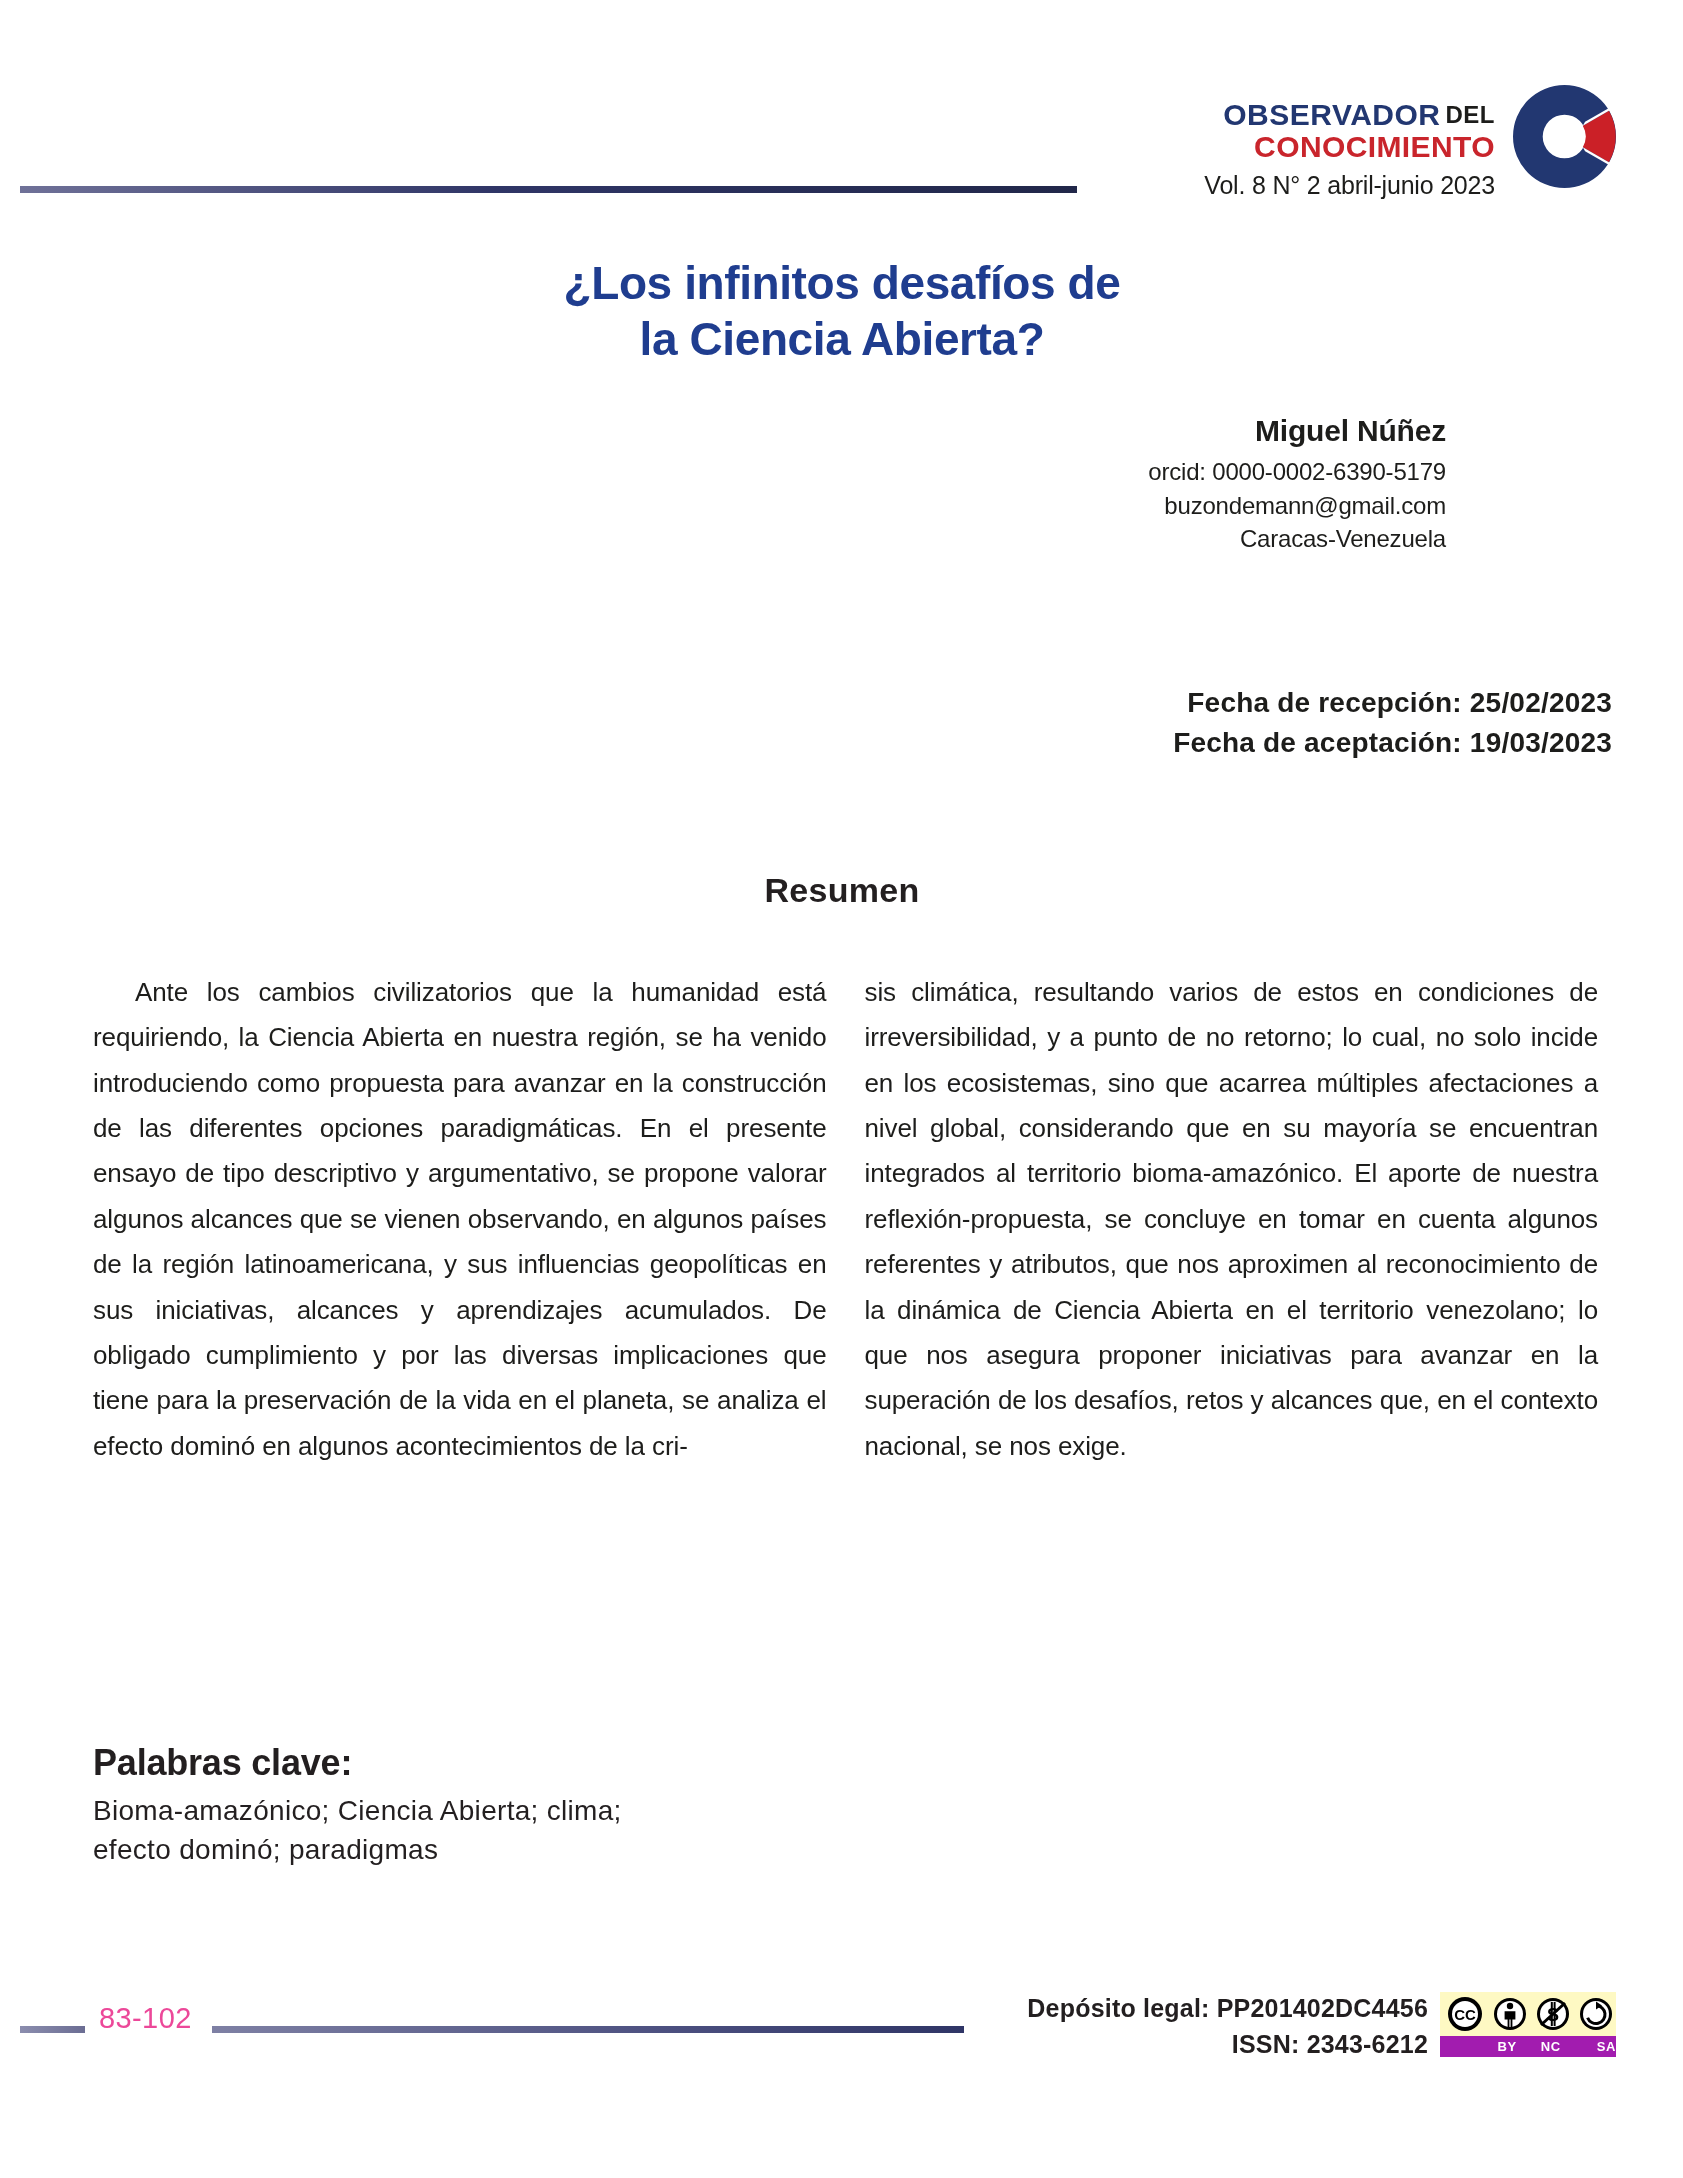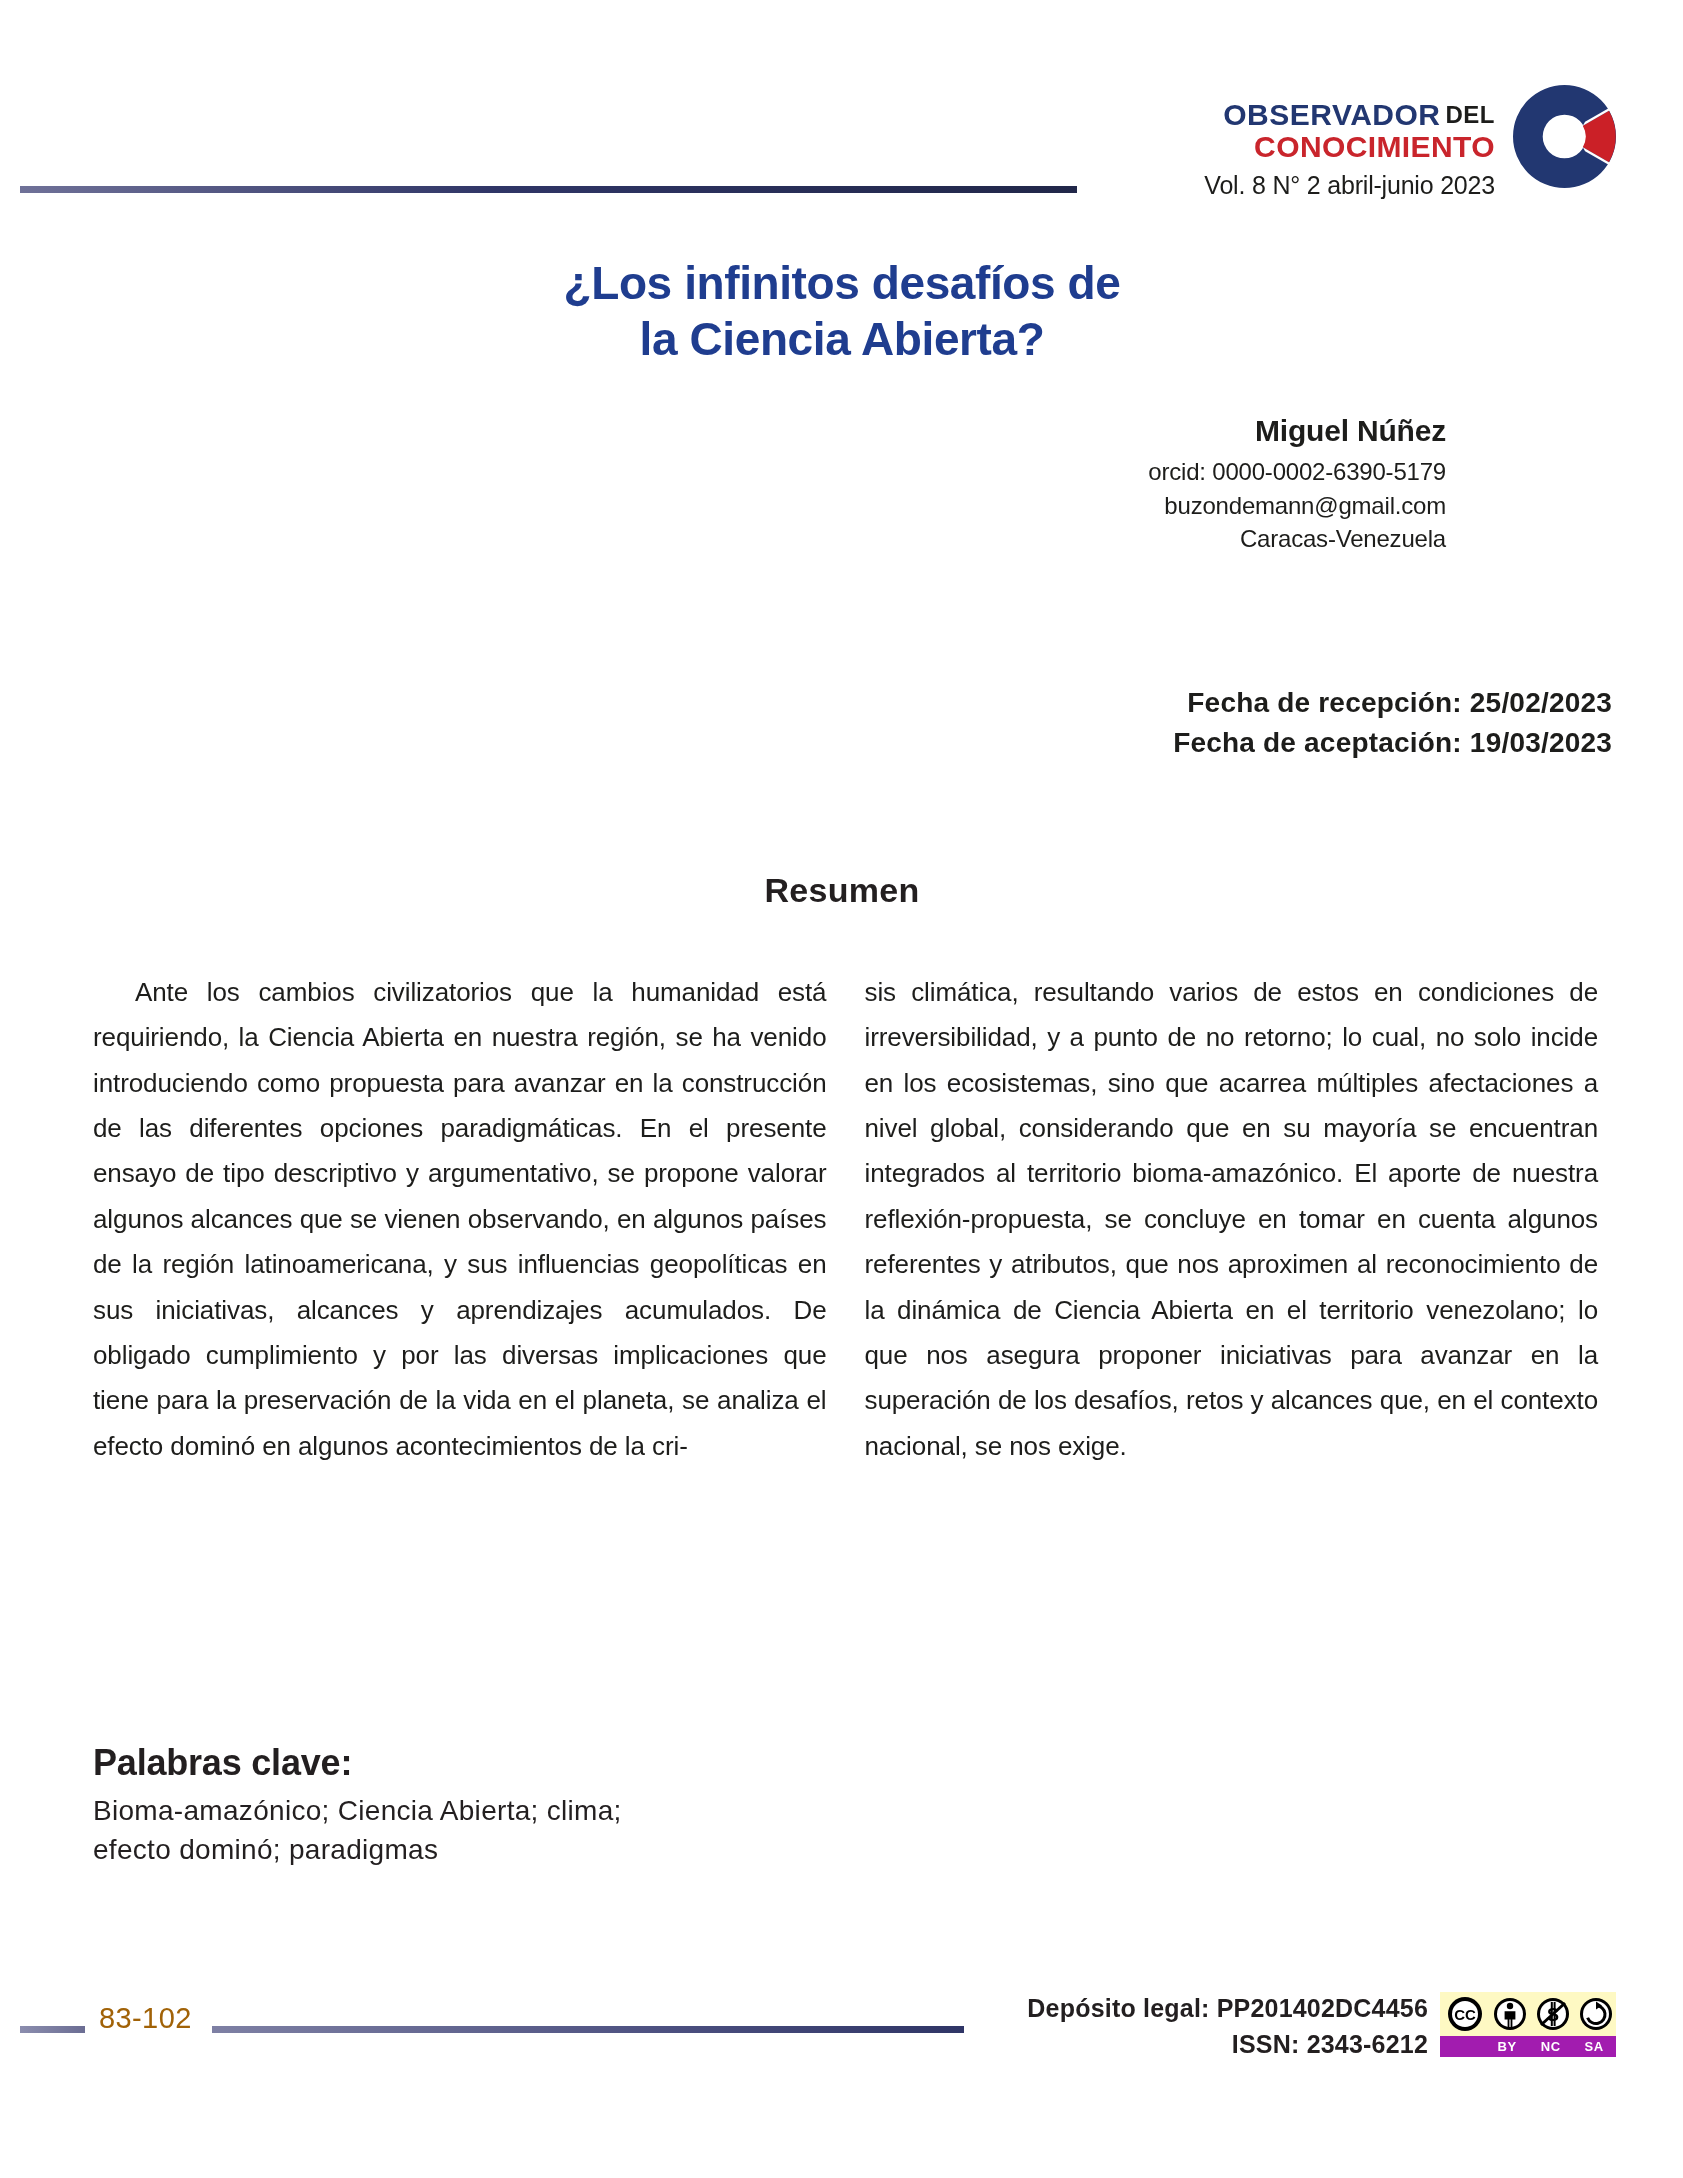--- a/index.html
+++ b/index.html
@@ -197,21 +197,21 @@
     top: 2026px;
     width: 65px;
     height: 7px;
     background: linear-gradient(to right, #8b8dae 0%, #6b6d93 100%);
   }
   .footer-pages {
     position: absolute;
     left: 99px;
     top: 2002px;
     font-size: 29px;
-    color: #a16207;
+    color: #ec4899;
     letter-spacing: 0.4px;
   }
   .footer-rule-mid {
     position: absolute;
     left: 212px;
     top: 2026px;
     width: 752px;
     height: 7px;
     background: linear-gradient(to right, #7e80a4 0%, #4c5080 60%, #2f3566 100%);
   }
@@ -257,21 +257,21 @@
     font-weight: bold;
     letter-spacing: 0.6px;
   }
   .cc-bottom span {
     display: inline-block;
     text-align: center;
   }
   .cc-bottom .sp-cc { width: 46px; }
   .cc-bottom .sp-by { width: 44px; }
   .cc-bottom .sp-nc { width: 44px; }
-  .cc-bottom .sp-sa { width: 44px; }
+  .cc-bottom .sp-sa { width: 44px; text-align: right; }
   .cc-icon { display:block; }
 </style>
 </head>
 <body>
 
 <div class="page">
 
   <div class="masthead">
     <div class="masthead-text">
       <div class="brand-line1">

